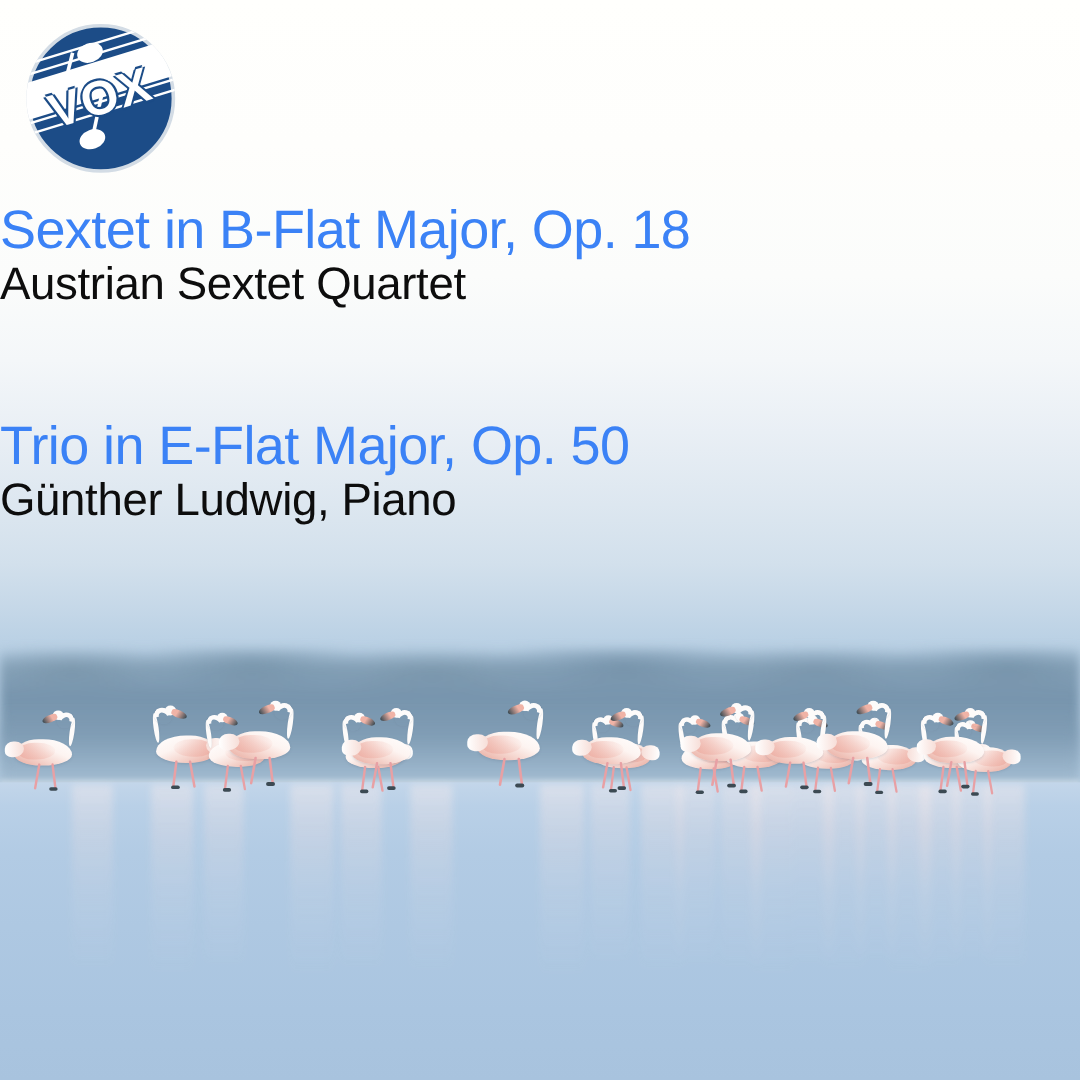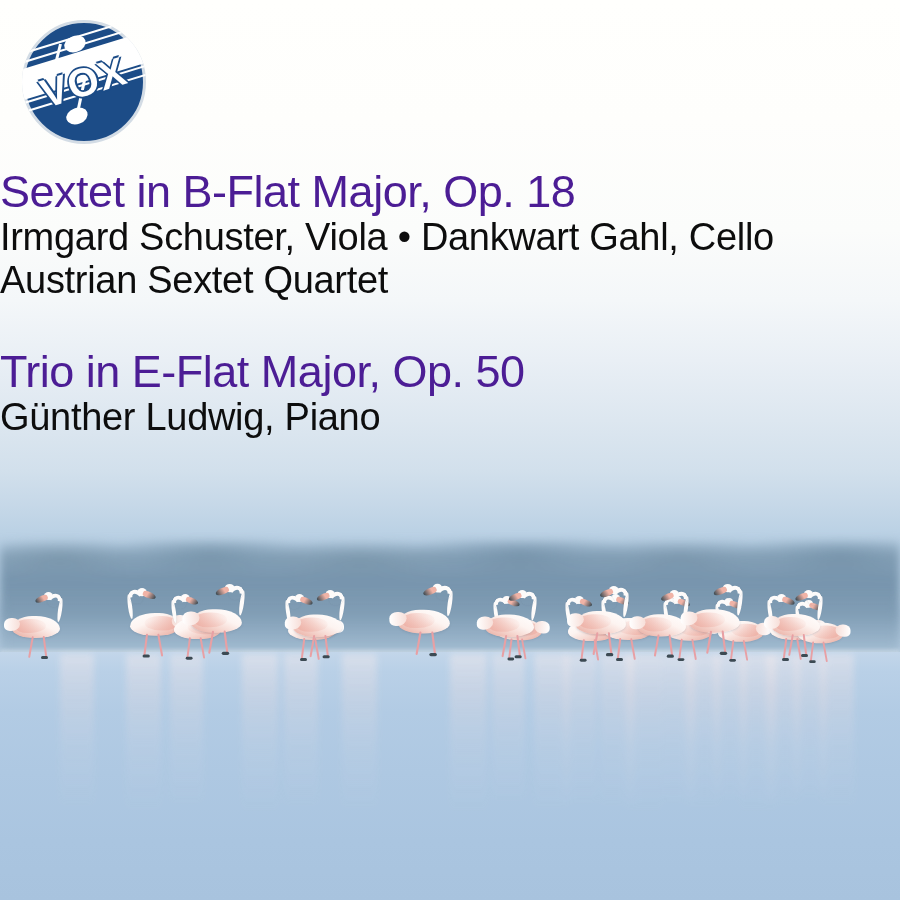--- a/index.html
+++ b/index.html
@@ -216,21 +216,21 @@
     left: 0; top: 66px;
     width: 900px;
     font-size: 62px;
     letter-spacing: 1px;
     color: #0d0d0d;
     font-weight: 400;
     line-height: 1;
   }
   .work-title {
     font-size: 45px;
-    color: #4c1d95;
+    color: #3b82f6;
     font-weight: 400;
     line-height: 1.06;
     letter-spacing: -0.5px;
   }
   .performers {
     font-size: 38px;
     color: #0d0d0d;
     font-weight: 400;
     line-height: 1.13;
     letter-spacing: -0.3px;
@@ -518,21 +518,20 @@
       <div class="vox-note-head" style="left:44px; top:88px;"></div>
       <div class="vox-note-stem" style="left:64px; top:46px; height:52px; transform:rotate(12deg);"></div>
       <div class="vox-band"></div>
       <div class="vox-text">VOX</div>
     </div>
   </div>
 
 
   <div class="work" id="work-1">
     <div class="work-title">Sextet in B-Flat Major, Op. 18</div>
-    <div class="performers">Irmgard Schuster, Viola • Dankwart Gahl, Cello</div>
     <div class="performers">Austrian Sextet Quartet</div>
   </div>
 
   <div class="work" id="work-2">
     <div class="work-title">Trio in E-Flat Major, Op. 50</div>
     <div class="performers">Günther Ludwig, Piano</div>
   </div>
 
 </div>
 

